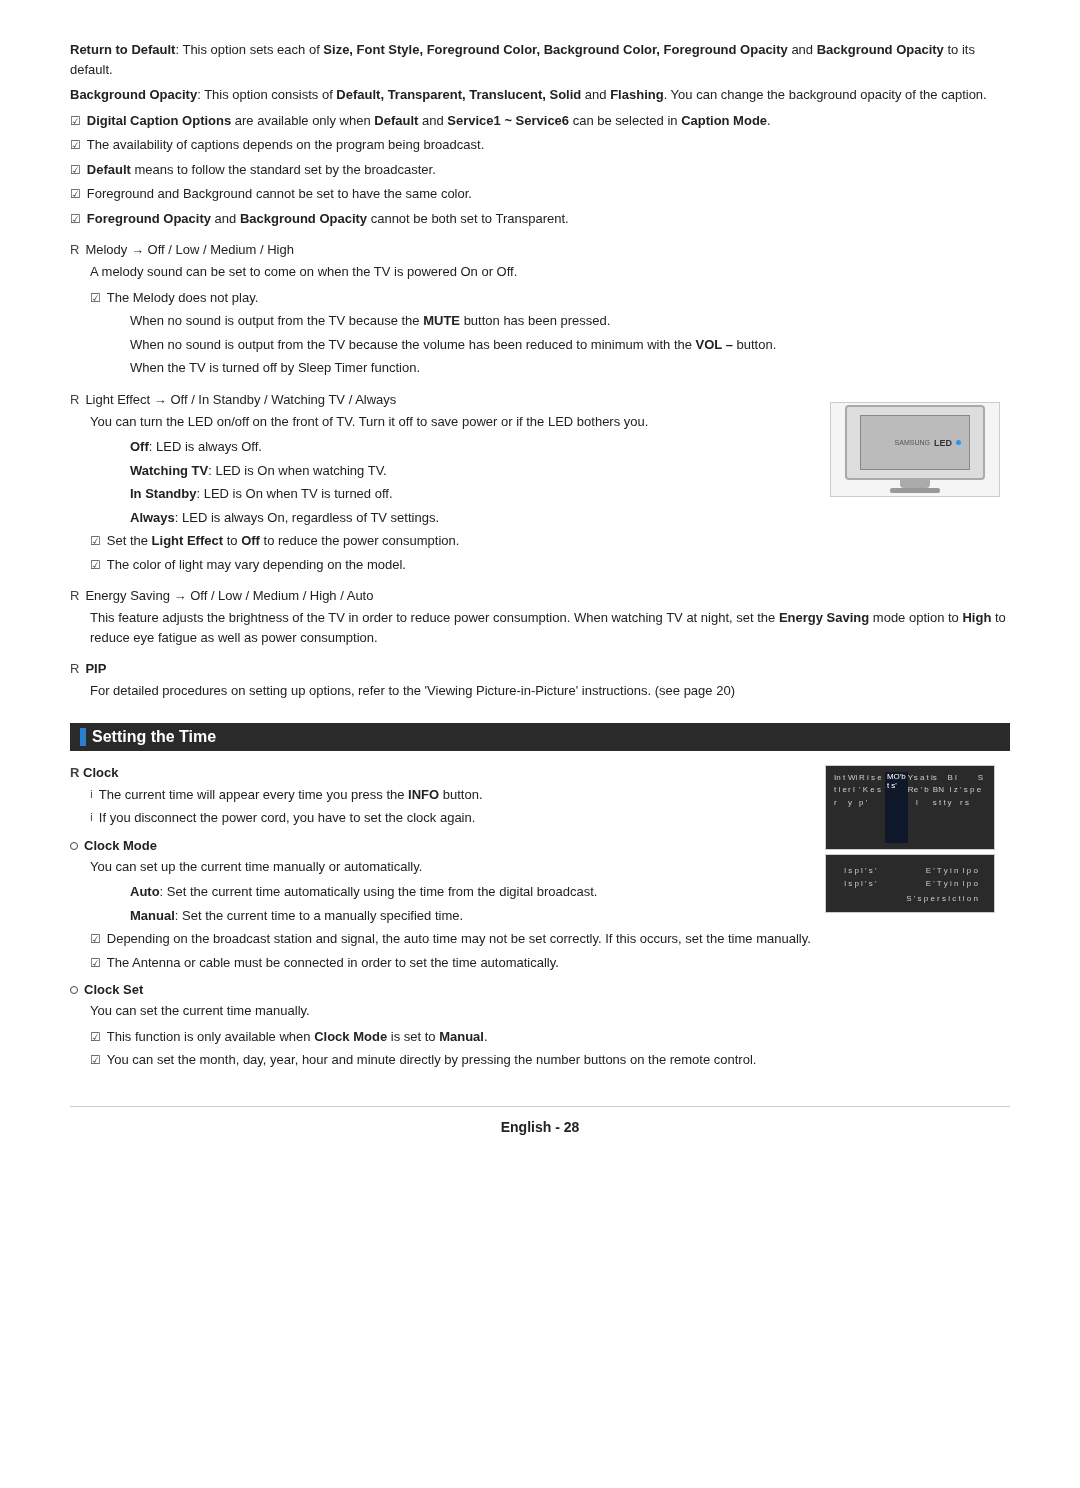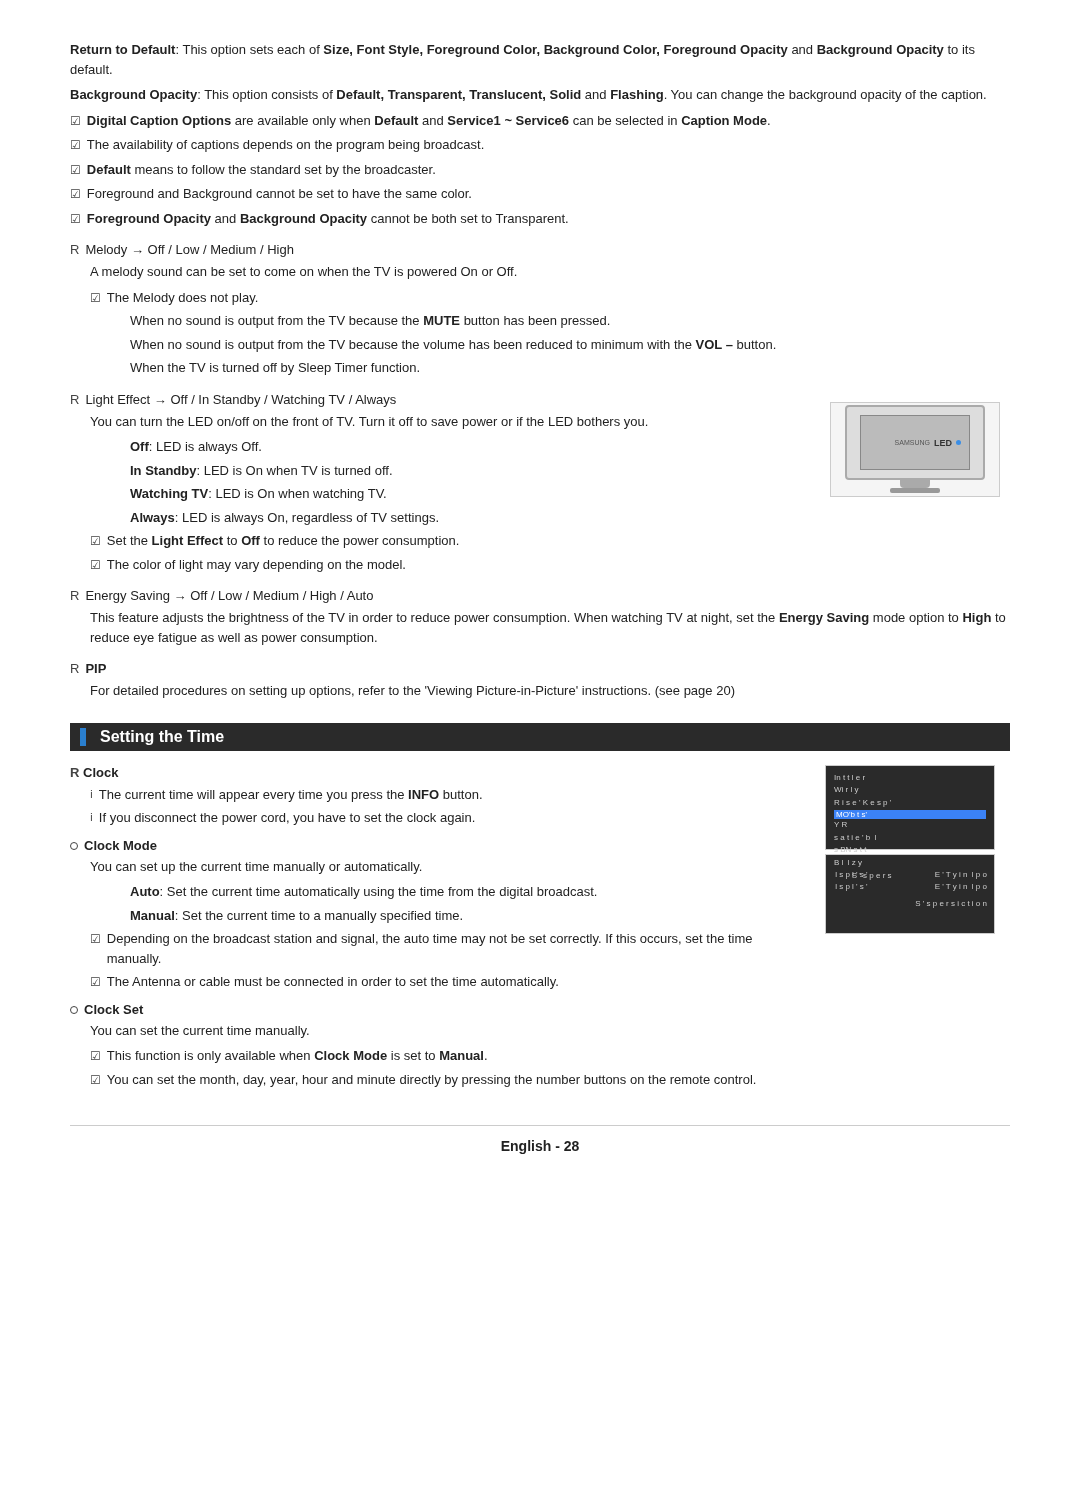--- a/index.html
+++ b/index.html
@@ -63,21 +63,20 @@
     .section-title-bar {
       background: #2a2a2a;
       color: #fff;
       font-size: 16px;
       font-weight: bold;
       padding: 5px 10px;
       margin-top: 22px;
       margin-bottom: 14px;
       display: flex;
       align-items: center;
-      gap: 8px;
     }
     .section-title-bar .bar-accent {
       display: inline-block;
       width: 6px;
       height: 18px;
       background: #2a7fcf;
       margin-right: 6px;
     }
     .clock-section-heading {
       font-weight: bold;
@@ -161,42 +160,42 @@
       background: #999;
       margin: 0 auto;
       border-radius: 2px;
     }
     .menu-image {
       width: 170px;
       height: 85px;
       border: 1px solid #ccc;
       background: #2a2a2a;
       display: flex;
-      flex-direction: column;
+      flex-direction: row;
       padding: 6px 8px;
       margin-bottom: 4px;
     }
     .menu-image-2 {
       width: 170px;
-      height: 80px;
+      height: 59px;
       border: 1px solid #ccc;
       background: #2a2a2a;
       display: flex;
       flex-direction: column;
-      padding: 6px 7px;
+      padding: 6px 16px;
     }
     .menu-row {
       color: #ccc;
       font-size: 8px;
       line-height: 1.6;
     }
     .menu-row-highlight {
       color: #fff;
       font-size: 8px;
-      background: #3b82f6;
+      background: #0f172a;
       padding: 0 2px;
     }
     .clearfix::after {
       content: '';
       display: table;
       clear: both;
     }
     .footer {
       text-align: center;
       margin-top: 32px;
@@ -279,22 +278,22 @@
         <div class="tv-stand"></div>
         <div class="tv-base"></div>
       </div>
     </div>
   </div>
 
   <div class="sub-content">
     <p>You can turn the LED on/off on the front of TV. Turn it off to save power or if the LED bothers you.</p>
   </div>
   <div class="indented"><b>Off</b>: LED is always Off.</div>
+  <div class="indented"><b>Watching TV</b>: LED is On when watching TV.</div>
   <div class="indented"><b>In Standby</b>: LED is On when TV is turned off.</div>
-  <div class="indented"><b>Watching TV</b>: LED is On when watching TV.</div>
   <div class="indented"><b>Always</b>: LED is always On, regardless of TV settings.</div>
   <div class="sub-note">
     <span class="note-icon">☑</span>
     <span>Set the <b>Light Effect</b> to <b>Off</b> to reduce the power consumption.</span>
   </div>
   <div class="sub-note">
     <span class="note-icon">☑</span>
     <span>The color of light may vary depending on the model.</span>
   </div>
 

